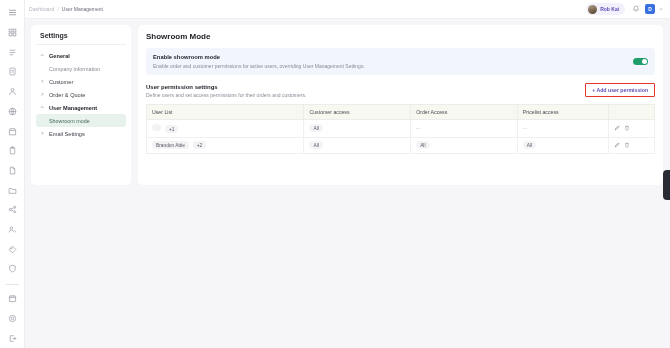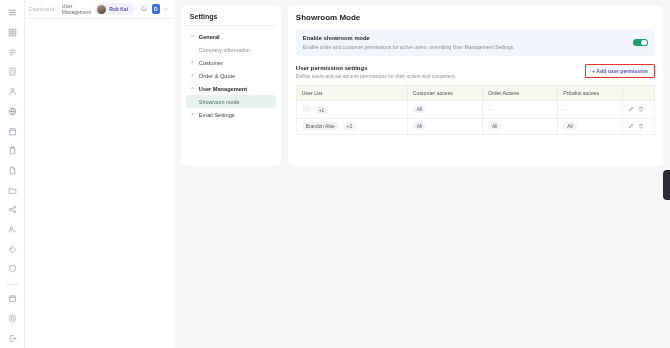--- a/index.html
+++ b/index.html
@@ -23,21 +23,21 @@
   .rail-icon {
     width: 25px; height: 20px;
     display: flex; align-items: center; justify-content: center;
     color: #9b9ba6;
   }
   .rail-icon svg { width: 9px; height: 9px; display:block; }
   .rail-sep { width: 13px; height: 1px; background: #e6e6ea; margin: 5px 0 4px; }
   .rail-spacer { flex: 1 1 auto; }
 
   
-  .right { flex: 1 1 auto; display: flex; flex-direction: row; min-width: 0; }
+  .right { flex: 1 1 auto; display: flex; flex-direction: column; min-width: 0; }
 
   
   .topbar {
     height: 19px; flex: 0 0 19px;
     display: flex; align-items: center;
     padding: 0 6px 0 4px;
     background: #ffffff;
     border-bottom: 1px solid #f0f0f3;
   }
   .crumb { font-size: 5px; color: #b4b4bd; letter-spacing: .1px; }

